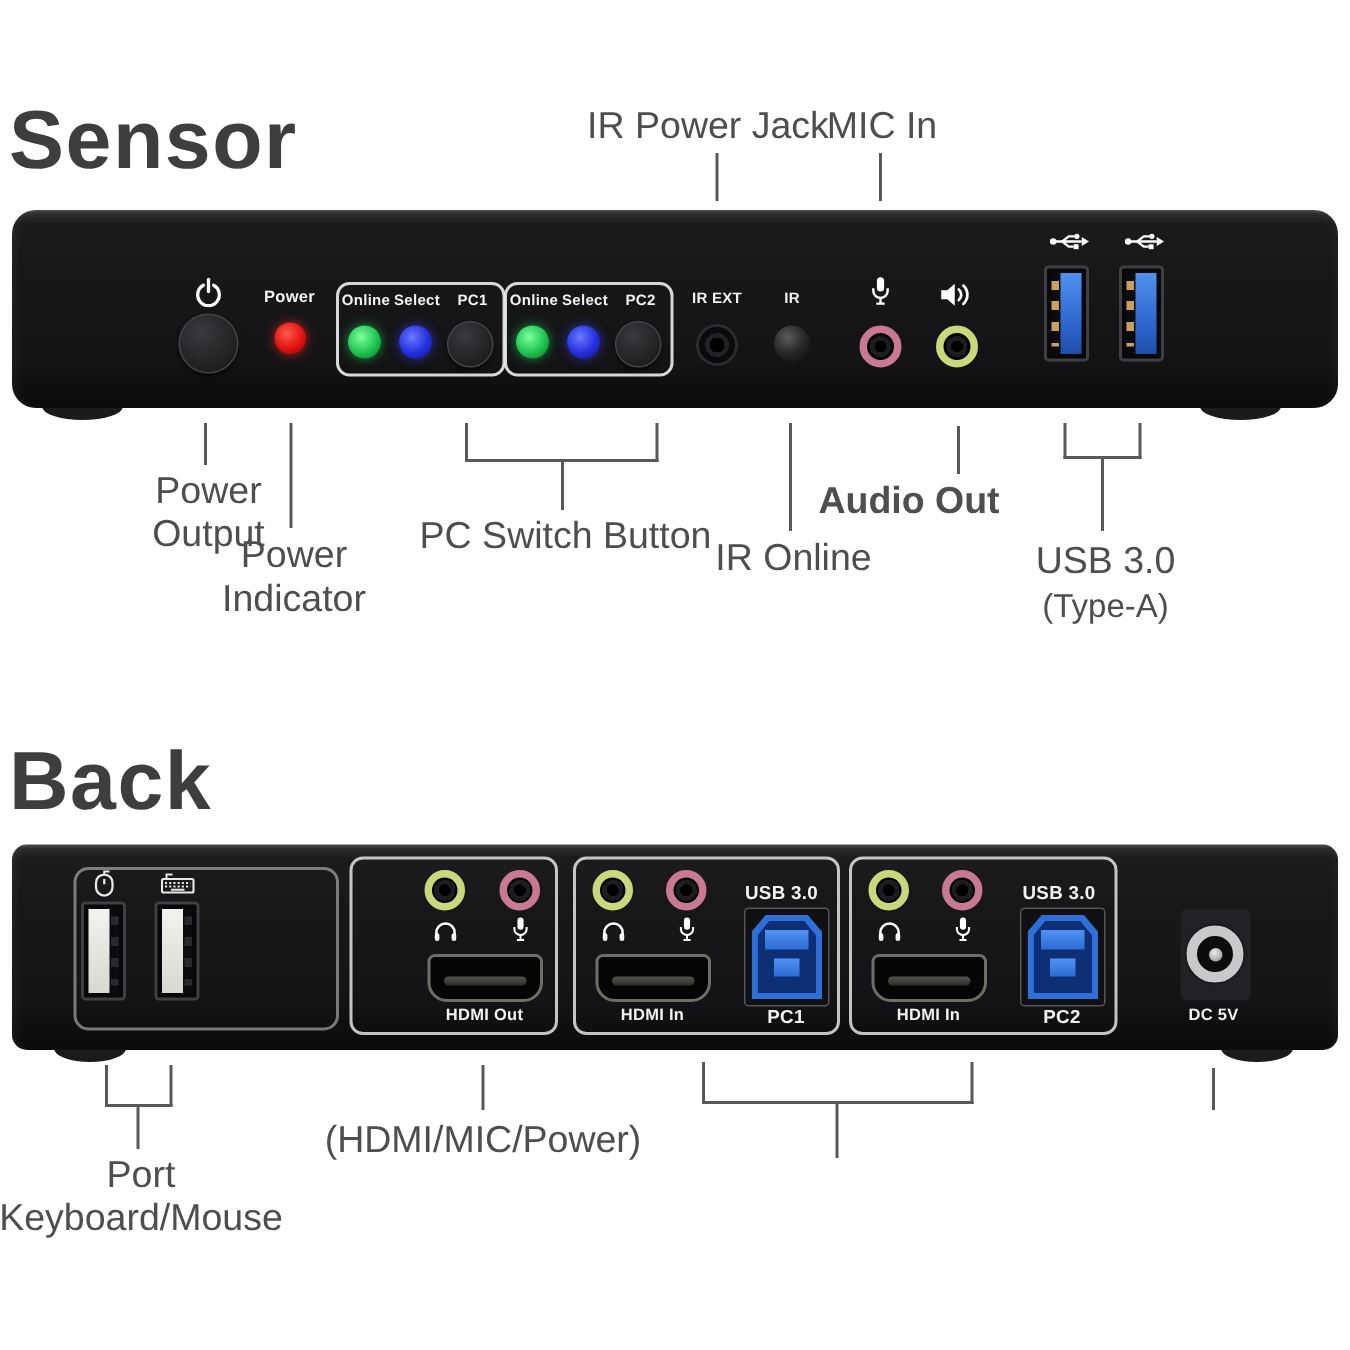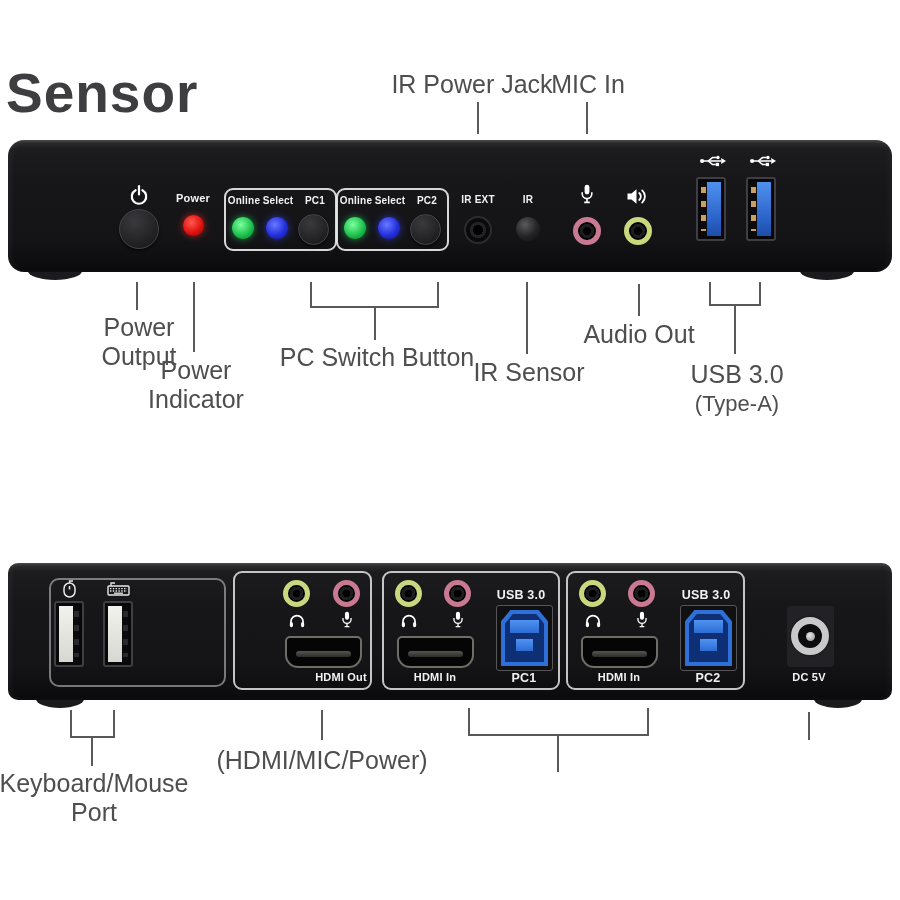--- a/index.html
+++ b/index.html
@@ -173,37 +173,38 @@
   <div class="v" style="left:310px;top:282px;height:26px;"></div>
   <div class="v" style="left:437px;top:282px;height:26px;"></div>
   <div class="h" style="left:310px;top:306px;width:129px;"></div>
   <div class="v" style="left:374px;top:306px;height:34px;"></div>
   <div class="co" style="left:377px;top:343px;">
     <div>PC Switch Button</div>
   </div>
 
   <div class="v" style="left:526px;top:282px;height:72px;"></div>
   <div class="co" style="left:529px;top:358px;">
-    <div>IR Sensor</div>
+    <div>IR Online</div>
   </div>
 
   <div class="v" style="left:638px;top:284px;height:32px;"></div>
-  <div class="co" style="left:639px;top:320px;">
+  <div class="co" style="left:606px;top:320px;font-weight:bold;">
     <div>Audio Out</div>
   </div>
 
   <div class="v" style="left:709px;top:282px;height:24px;"></div>
   <div class="v" style="left:759px;top:282px;height:24px;"></div>
   <div class="h" style="left:709px;top:304px;width:52px;"></div>
   <div class="v" style="left:734px;top:304px;height:50px;"></div>
   <div class="co" style="left:737px;top:360px;">
     <div>USB 3.0</div>
     <div class="sm">(Type-A)</div>
   </div>
 
+  <div class="heading" style="left:6px;top:493px;">Back</div>
 
   <div class="foot" style="left:36px;top:690px;width:48px;"></div>
   <div class="foot" style="left:814px;top:690px;width:48px;"></div>
   <div class="device" style="top:563px;height:137px;border-radius:10px;"></div>
 
   <div class="outline-kb" style="left:49px;top:578px;width:173px;height:105px;"></div>
   <svg class="icon" style="left:62px;top:579px;" width="15" height="19" viewBox="0 0 15 19">
     <path d="M7.5 4V2H11" fill="none" stroke="#e8e8e8" stroke-width="1.3"></path>
     <rect x="2" y="4" width="11" height="14" rx="5.5" fill="none" stroke="#e8e8e8" stroke-width="1.5"></rect>
     <path d="M7.5 7v3.5" stroke="#e8e8e8" stroke-width="1.5"></path>
@@ -233,21 +234,21 @@
     <path d="M1.8 11V7.2a5.7 5.7 0 0 1 11.4 0V11" fill="none" stroke="#fff" stroke-width="1.6"></path>
     <rect x="0.8" y="7.6" width="2.9" height="4.8" rx="1.4" fill="#fff"></rect>
     <rect x="11.3" y="7.6" width="2.9" height="4.8" rx="1.4" fill="#fff"></rect>
   </svg>
   <svg class="icon" style="left:341px;top:611px;" width="12" height="17" viewBox="0 0 14 20">
     <rect x="4.6" y="0.8" width="4.8" height="9.6" rx="2.4" fill="#fff"></rect>
     <path d="M2.2 8.2v1.6a4.8 4.8 0 0 0 9.6 0V8.2" fill="none" stroke="#fff" stroke-width="1.6"></path>
     <path d="M7 15v3M4.2 18.4h5.6" stroke="#fff" stroke-width="1.6"></path>
   </svg>
   <div class="hdmi" style="left:285px;top:636px;"></div>
-  <div class="dl" style="left:341px;top:671px;">HDMI Out</div>
+  <div class="dl" style="left:323px;top:671px;">HDMI Out</div>
 
   <div class="sectbox" style="left:382px;top:571px;width:174px;height:115px;"></div>
   <div class="jack jack26 jack-lime" style="left:395px;top:580px;"></div>
   <div class="jack jack26 jack-pink" style="left:444px;top:580px;"></div>
   <svg class="icon" style="left:401px;top:614px;" width="16" height="14" viewBox="0 0 15 13">
     <path d="M1.8 11V7.2a5.7 5.7 0 0 1 11.4 0V11" fill="none" stroke="#fff" stroke-width="1.6"></path>
     <rect x="0.8" y="7.6" width="2.9" height="4.8" rx="1.4" fill="#fff"></rect>
     <rect x="11.3" y="7.6" width="2.9" height="4.8" rx="1.4" fill="#fff"></rect>
   </svg>
   <svg class="icon" style="left:452px;top:611px;" width="12" height="17" viewBox="0 0 14 20">
@@ -293,22 +294,22 @@
   <div class="dcblock" style="left:787px;top:606px;"></div>
   <div class="dcring" style="left:791px;top:617px;"></div>
   <div class="dcpin" style="left:806px;top:632px;"></div>
   <div class="dl" style="left:809px;top:671px;">DC 5V</div>
 
   <div class="v" style="left:70px;top:710px;height:28px;"></div>
   <div class="v" style="left:113px;top:710px;height:28px;"></div>
   <div class="h" style="left:70px;top:736px;width:45px;"></div>
   <div class="v" style="left:91px;top:736px;height:30px;"></div>
   <div class="co" style="left:94px;top:769px;">
+    <div>Port</div>
     <div>Keyboard/Mouse</div>
-    <div>Port</div>
   </div>
 
   <div class="v" style="left:321px;top:710px;height:30px;"></div>
   <div class="co" style="left:322px;top:746px;">
     <div>(HDMI/MIC/Power)</div>
   </div>
 
   <div class="v" style="left:468px;top:708px;height:28px;"></div>
   <div class="v" style="left:647px;top:708px;height:28px;"></div>
   <div class="h" style="left:468px;top:734px;width:181px;"></div>

